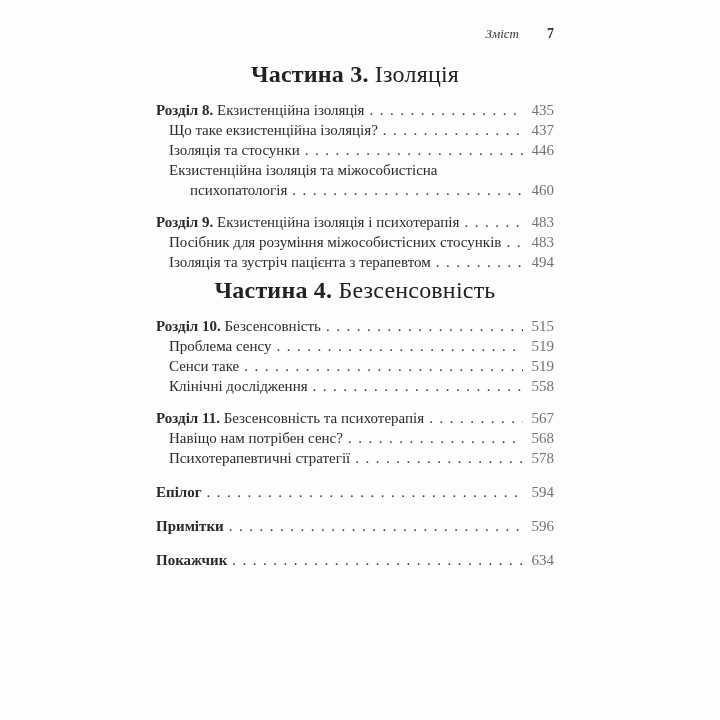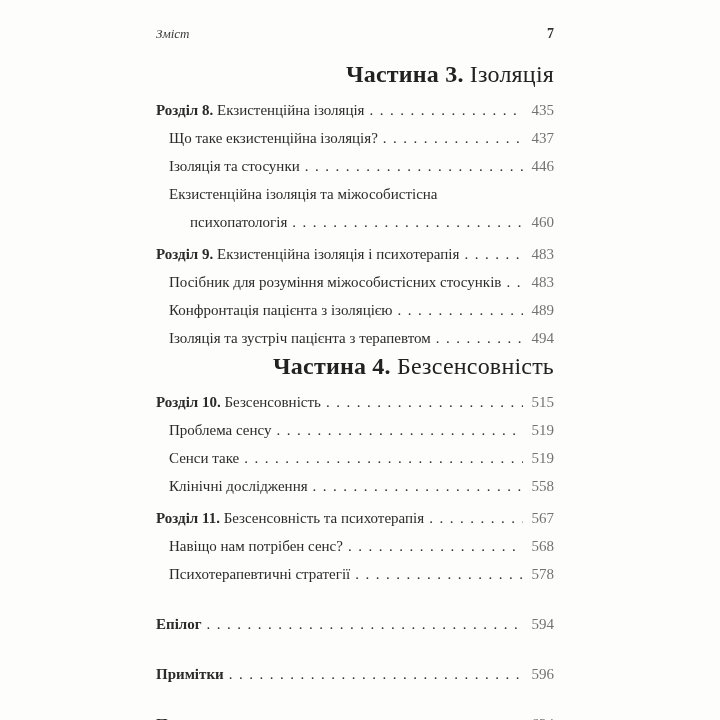--- a/index.html
+++ b/index.html
@@ -14,60 +14,60 @@
     overflow: hidden;
   }
   .content {
     position: absolute;
     left: 156px;
     top: 26px;
     width: 398px;
   }
   .running-header {
     display: flex;
-    justify-content: space-between;
+    justify-content: flex-end;
     align-items: baseline;
     height: 16px;
     line-height: 16px;
+    gap: 28px;
   }
   .running-title {
     font-style: italic;
     font-size: 13px;
     color: #3c3c3c;
   }
   .folio {
     font-weight: bold;
     font-size: 14px;
     color: #333;
   }
   .part-title {
     margin-top: 18px;
-    text-align: right;
+    text-align: center;
     font-size: 24px;
     line-height: 28px;
     font-weight: normal;
     letter-spacing: 0.2px;
     color: #222;
   }
   .part-title b { font-weight: bold; }
   .group { margin-top: 12px; }
   .row {
     display: flex;
     align-items: baseline;
     font-size: 15px;
     line-height: 20px;
     height: 20px;
     white-space: nowrap;
-    margin-top: 8px;
   }
   .row .lbl { flex: 0 0 auto; }
   .row.chapter .lbl b { font-weight: bold; }
   .row.sub { padding-left: 13px; }
   .row.sub2 { padding-left: 34px; }
-  .row.standalone { margin-top: 30px; }
+  .row.standalone { margin-top: 14px; }
   .row.standalone .lbl { font-weight: bold; }
   .dots {
     flex: 1 1 auto;
     overflow: hidden;
     margin: 0 5px 0 5px;
     color: #303030;
   }
   .dots::after {
     content: "................................................................................";
     letter-spacing: 6.5px;
@@ -123,25 +123,20 @@
         <span class="lbl"><b>Розділ 9.</b> <span>Екзистенційна ізоляція і психотерапія</span></span>
         <span class="dots"></span>
         <span class="pg">483</span>
       </div>
       <div class="row sub">
         <span class="lbl">Посібник для розуміння міжособистісних стосунків</span>
         <span class="dots"></span>
         <span class="pg">483</span>
       </div>
       <div class="row sub">
-        <span class="lbl">Конфронтація пацієнта з ізоляцією</span>
-        <span class="dots"></span>
-        <span class="pg">489</span>
-      </div>
-      <div class="row sub">
         <span class="lbl">Ізоляція та зустріч пацієнта з терапевтом</span>
         <span class="dots"></span>
         <span class="pg">494</span>
       </div>
     </div>
 
     <h1 class="part-title" style="margin-top:4px"><b>Частина 4.</b> <span>Безсенсовність</span></h1>
 
     <div class="group">
       <div class="row chapter">

